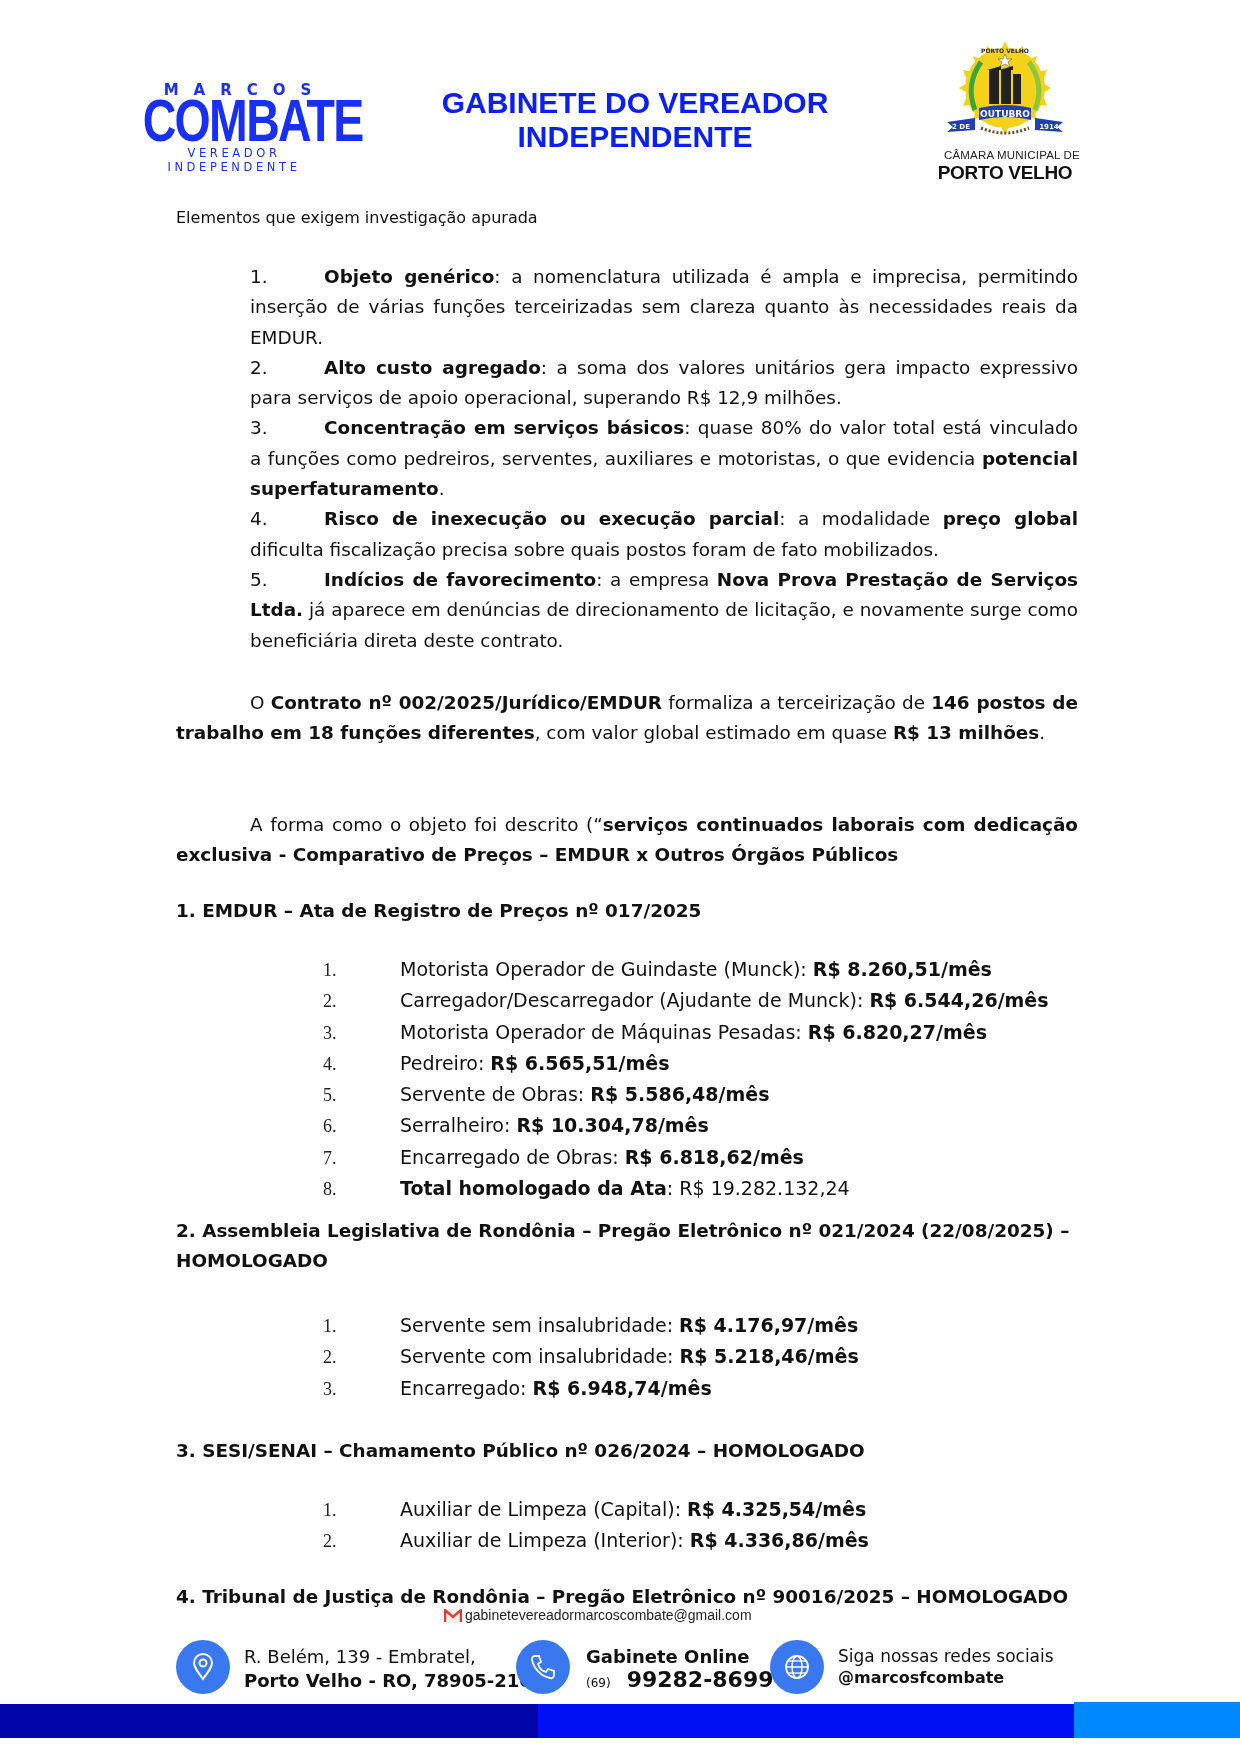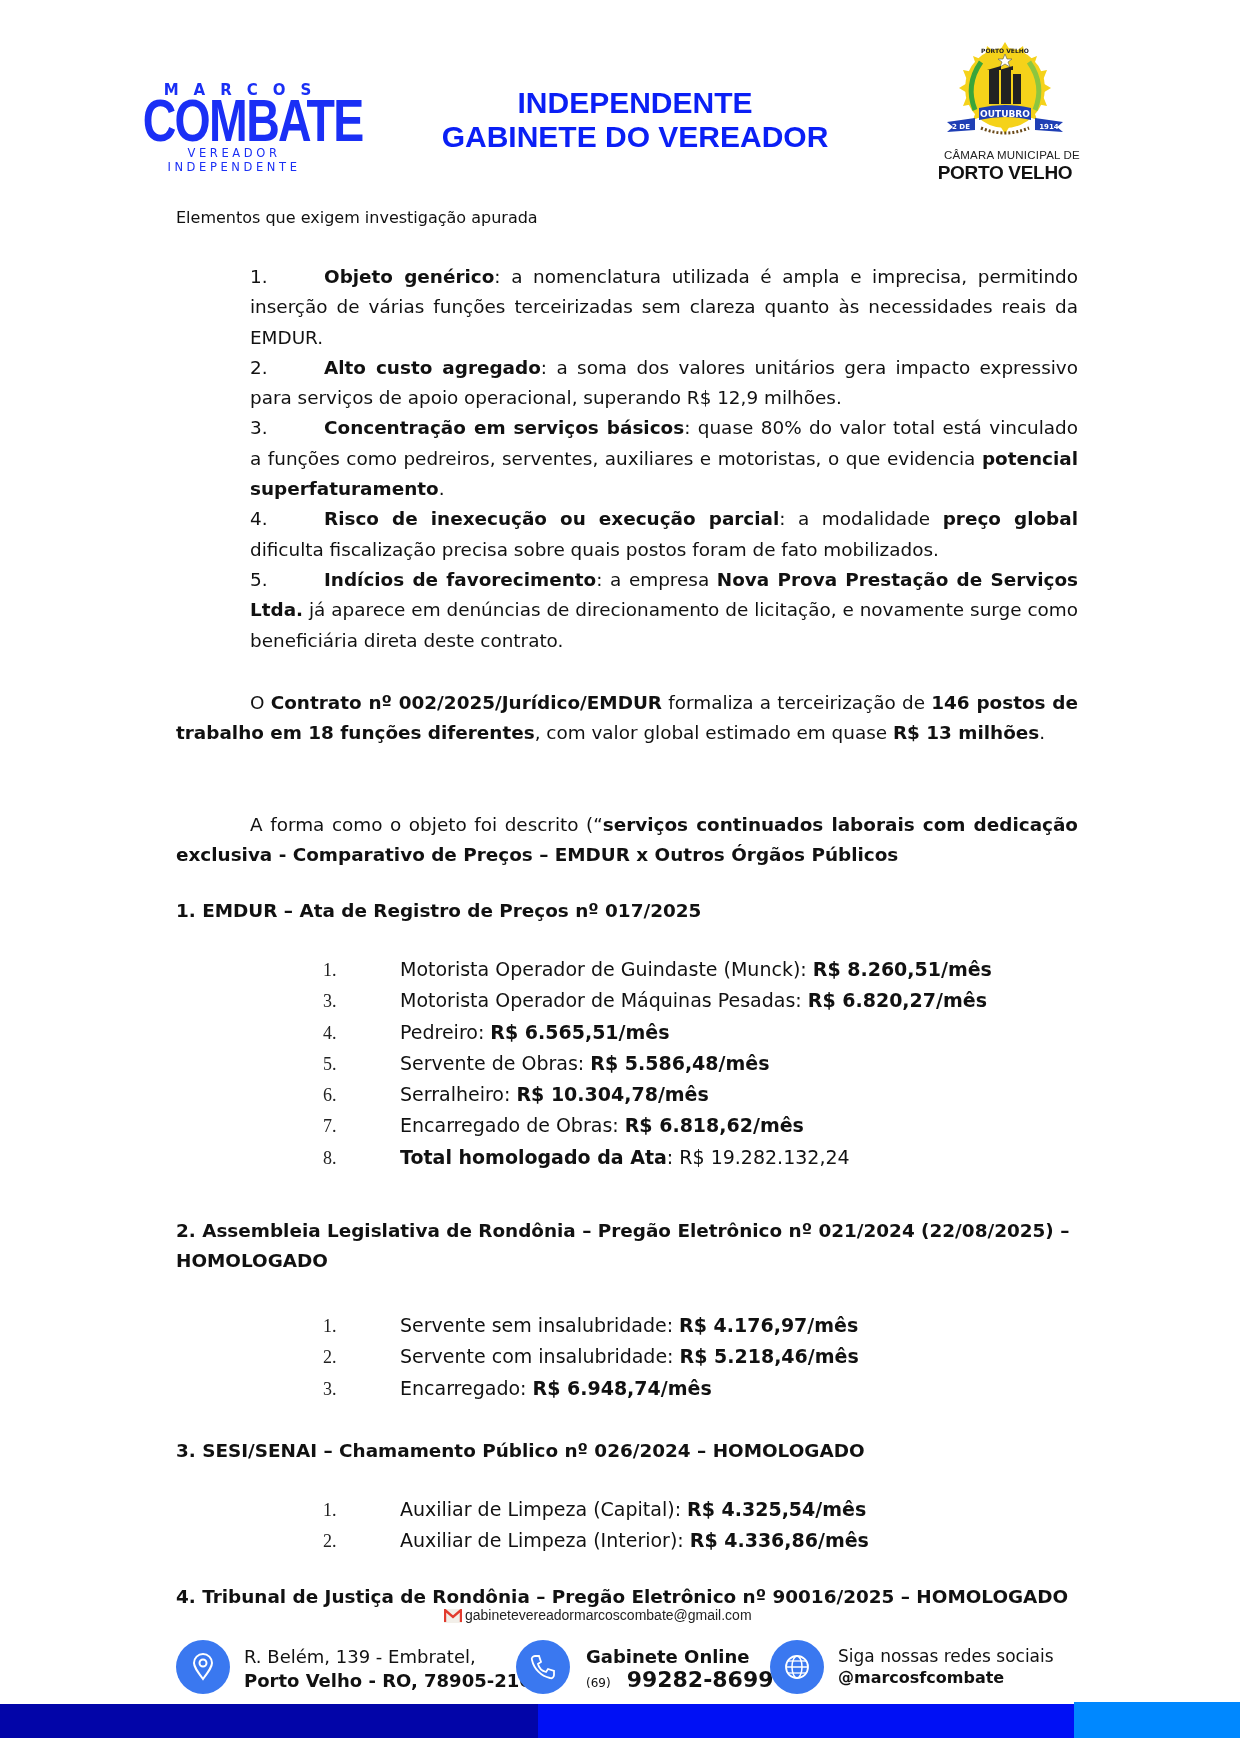--- a/index.html
+++ b/index.html
@@ -69,22 +69,22 @@
 <body>
 
 <div class="header">
   <div class="logo-left">
     <div class="marcos">MARCOS</div>
     <div class="combate">COMBATE</div>
     <div class="vereador">VEREADOR INDEPENDENTE</div>
   </div>
 
   <div class="header-title">
+    <div>GABINETE DO VEREADOR</div>
     <div>INDEPENDENTE</div>
-    <div>GABINETE DO VEREADOR</div>
   </div>
 
   <div class="logo-right">
     <svg class="seal" viewBox="0 0 120 110" width="120" height="110">
 
       <g fill="#f5d21a">
         <circle cx="60" cy="48" r="40"></circle>
         <polygon points="60,2 66,12 54,12"></polygon>
         <polygon points="60,94 66,84 54,84"></polygon>
         <polygon points="14,48 24,42 24,54"></polygon>
@@ -151,20 +151,21 @@
   <span class="indent"></span><span>O </span><b>Contrato nº 002/2025/Jurídico/EMDUR</b><span> formaliza a terceirização de </span><b>146 postos de trabalho em 18 funções diferentes</b><span>, com valor global estimado em quase </span><b>R$ 13 milhões</b><span>.</span>
 </div>
 
 <div class="para" style="top:810px;">
   <span class="indent"></span><span>A forma como o objeto foi descrito (“</span><b>serviços continuados laborais com dedicação exclusiva - Comparativo de Preços – EMDUR x Outros Órgãos Públicos</b>
 </div>
 
 <div class="section-h" style="top:896px;">1. EMDUR – Ata de Registro de Preços nº 017/2025</div>
 <div class="price-list" style="top:954px;">
   <div class="row"><span class="idx">1.</span><span class="txt"><span>Motorista Operador de Guindaste (Munck): </span><b>R$ 8.260,51/mês</b></span></div>
+  <div class="row"><span class="idx">2.</span><span class="txt"><span>Carregador/Descarregador (Ajudante de Munck): </span><b>R$ 6.544,26/mês</b></span></div>
   <div class="row"><span class="idx">3.</span><span class="txt"><span>Motorista Operador de Máquinas Pesadas: </span><b>R$ 6.820,27/mês</b></span></div>
   <div class="row"><span class="idx">4.</span><span class="txt"><span>Pedreiro: </span><b>R$ 6.565,51/mês</b></span></div>
   <div class="row"><span class="idx">5.</span><span class="txt"><span>Servente de Obras: </span><b>R$ 5.586,48/mês</b></span></div>
   <div class="row"><span class="idx">6.</span><span class="txt"><span>Serralheiro: </span><b>R$ 10.304,78/mês</b></span></div>
   <div class="row"><span class="idx">7.</span><span class="txt"><span>Encarregado de Obras: </span><b>R$ 6.818,62/mês</b></span></div>
   <div class="row"><span class="idx">8.</span><span class="txt"><b>Total homologado da Ata</b><span>: R$ 19.282.132,24</span></span></div>
 </div>
 
 <div class="section-h" style="top:1216px;">2. Assembleia Legislativa de Rondônia – Pregão Eletrônico nº 021/2024 (22/08/2025) – HOMOLOGADO</div>
 <div class="price-list" style="top:1310px;">

